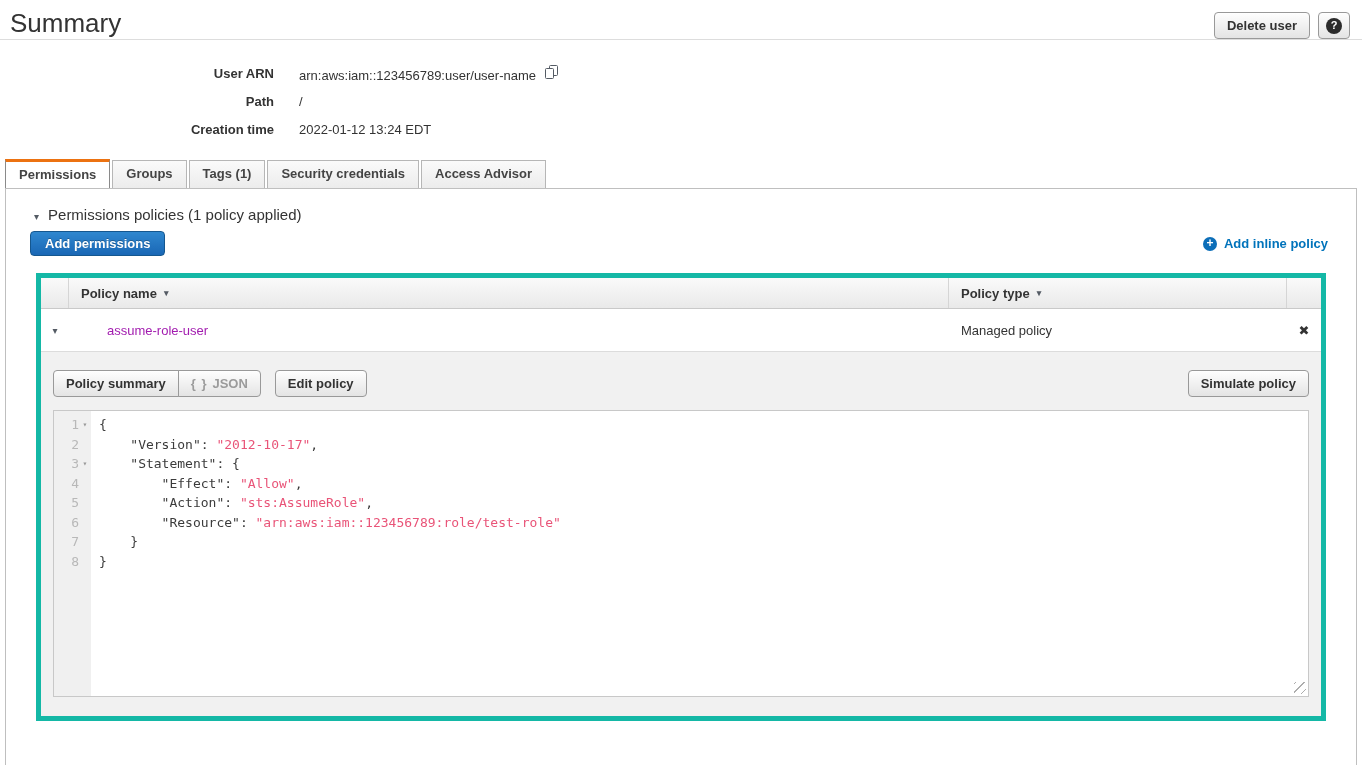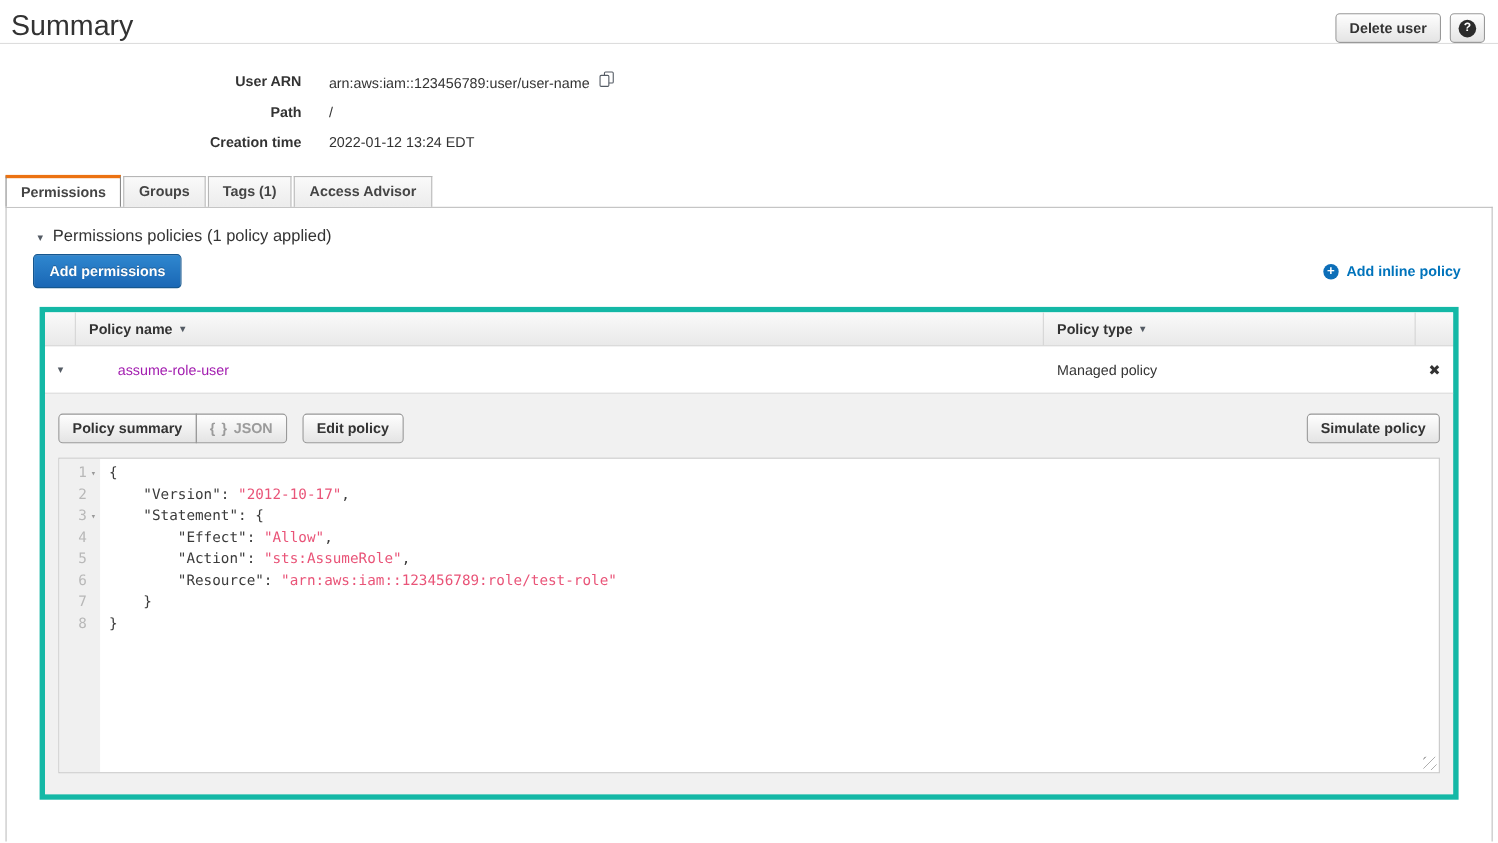--- a/index.html
+++ b/index.html
@@ -60,21 +60,21 @@
   
   .tab-panel {
     margin: 0 5px; border: 1px solid #bfbfbf; border-bottom: none;
     min-height: 577px; background: #fff; position: relative; z-index: 1;
   }
   .section-heading { padding: 17px 0 0 28px; font-size: 15px; color: #333; height: 36px; }
   .caret { font-size: 10px; color: #545b64; margin-right: 9px; cursor: pointer; }
 
   .toolbar { display: flex; justify-content: space-between; align-items: center; margin: 6px 28px 0 24px; }
   .primary-btn {
-    height: 31px; padding: 0 14px; display: inline-flex; align-items: center;
+    height: 25px; padding: 0 14px; display: inline-flex; align-items: center;
     font-size: 13px; font-weight: bold; color: #fff;
     background: linear-gradient(#2f87cf, #1a67b5);
     border: 1px solid #15578f; border-radius: 4px;
     text-shadow: 0 -1px 0 rgba(0,0,0,.25); cursor: pointer;
   }
   .inline-link { display: inline-flex; align-items: center; gap: 7px; color: #0073bb; font-weight: bold; cursor: pointer; }
   .plus-circle {
     width: 14px; height: 14px; border-radius: 50%; background: #0c6eb8;
     color: #fff; font-size: 12px; font-weight: bold; line-height: 1;
     display: flex; align-items: center; justify-content: center; padding-bottom: 1px;
@@ -173,20 +173,21 @@
     <div class="field-value">
         <span>2022-01-12 13:24 EDT</span>
       </div>
   </div>
 </div>
 
 <div class="tabs">
   <div class="tab active">Permissions</div>
   <div class="tab">Groups</div>
   <div class="tab">Tags (1)</div>
+  <div class="tab">Security credentials</div>
   <div class="tab">Access Advisor</div>
 </div>
 
 <div class="tab-panel">
 
   <div class="section-heading">
     <span class="caret">▾</span><span>Permissions policies (1 policy applied)</span>
   </div>
 
   <div class="toolbar">

